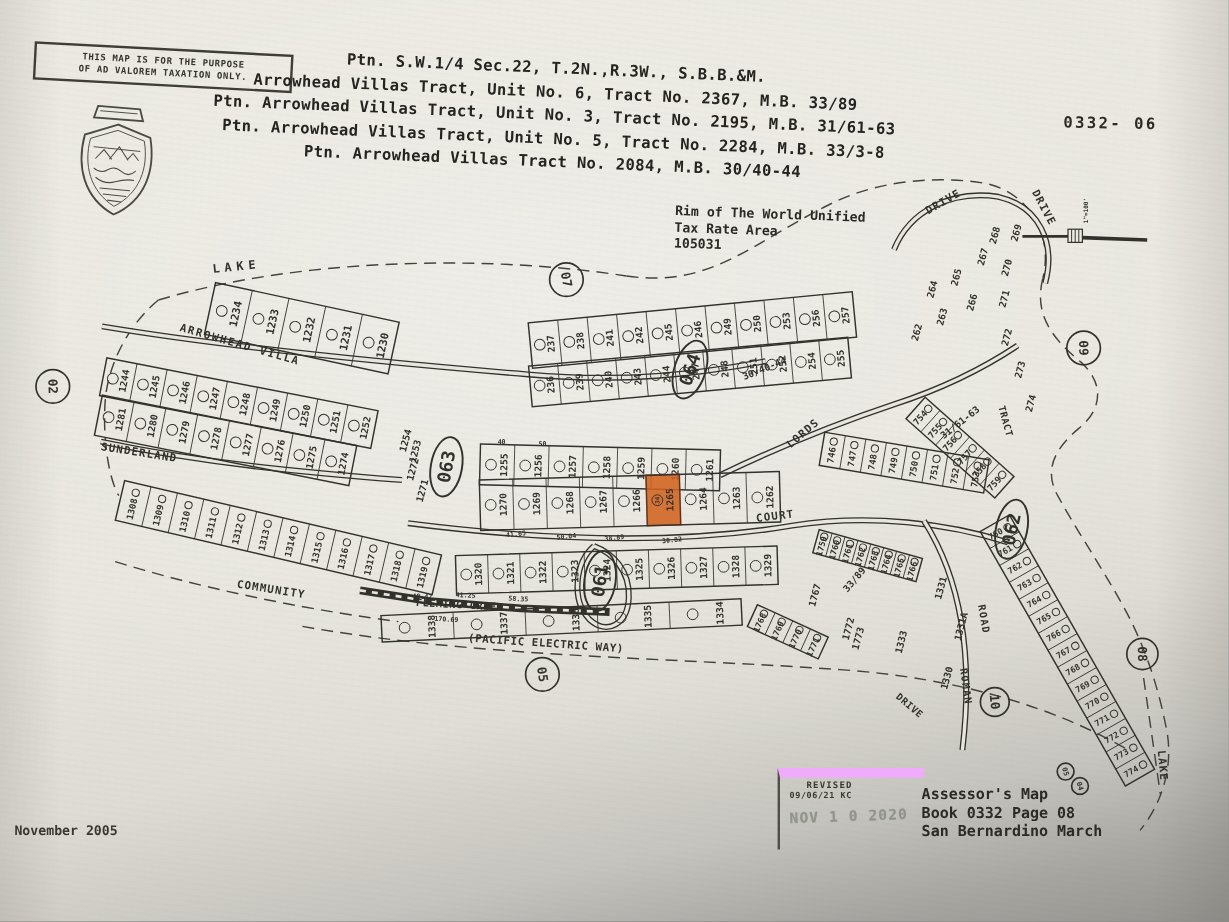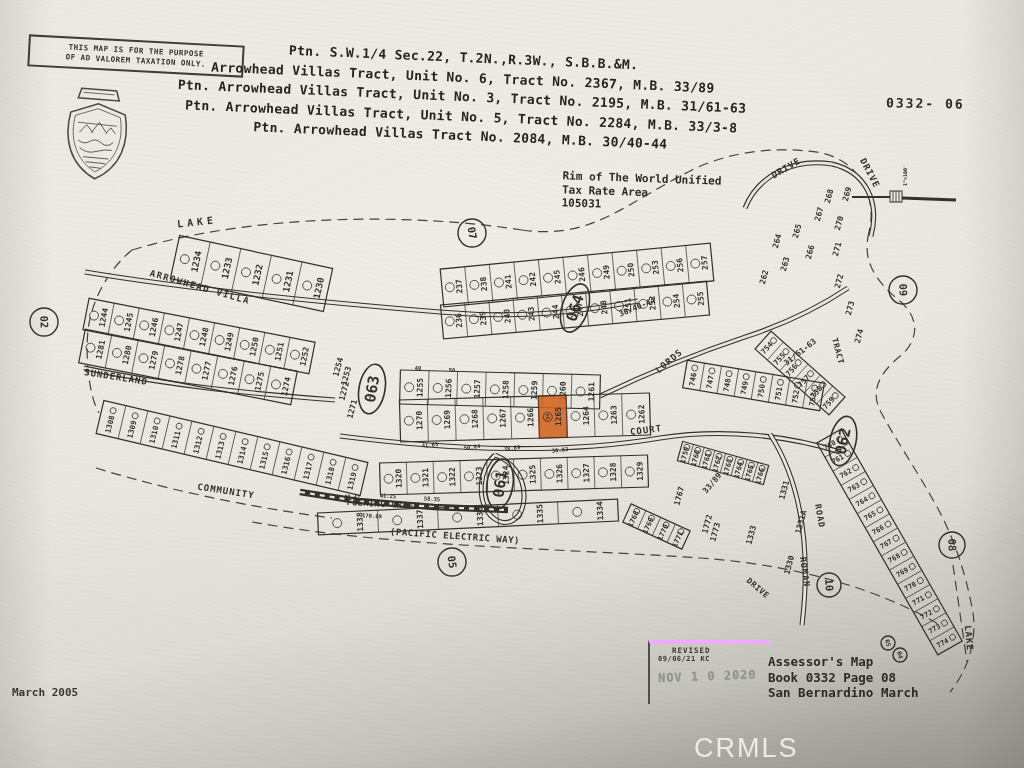--- a/index.html
+++ b/index.html
@@ -20,21 +20,21 @@
   .titles{position:absolute;left:112px;top:48px;width:700px;text-align:center;
     color:#262420;font-size:13px;font-weight:bold;line-height:19.5px;
     letter-spacing:.3px;transform:rotate(2.4deg);}
   .taxarea{position:absolute;left:562px;top:172px;color:#2c2a25;font-size:11px;
     font-weight:bold;line-height:13.5px;transform:rotate(2deg);}
   .sheetcode{position:absolute;left:886px;top:96px;color:#2c2a25;font-size:13px;
     font-weight:bold;letter-spacing:2px;transform:rotate(1deg);}
   svg#map{position:absolute;inset:0;}
   svg text{font-family:"DejaVu Sans Mono",monospace;font-weight:700;fill:#33312c;}
   .revised{position:absolute;left:648px;top:640px;width:112px;height:58px;
-    border-top:4px solid #f0abfc;border-left:2px solid #514e48;padding:2px 0 0 8px;}
+    border-top:8px solid #f0abfc;border-left:2px solid #514e48;padding:2px 0 0 8px;}
   .rev-l1{font-size:7.5px;font-weight:bold;color:#3a382f;letter-spacing:1px;margin-left:14px;}
   .rev-l2{font-size:7px;font-weight:bold;color:#3a382f;letter-spacing:.5px;}
   .stamp{margin-top:6px;font-size:12px;font-weight:bold;color:#84897e;opacity:.8;
     letter-spacing:1px;transform:rotate(-2deg);text-shadow:0 0 1px rgba(130,140,125,.6);}
   .assessor{position:absolute;left:768px;top:654px;color:#2c2a25;font-size:12.5px;
     font-weight:bold;line-height:15.5px;}
   .mapdate{position:absolute;left:12px;top:686px;color:#3a3833;font-size:11px;font-weight:bold;}
   .watermark{position:absolute;left:694px;top:733px;color:rgba(252,252,247,.8);
     font-family:"Liberation Sans",sans-serif;font-size:27px;letter-spacing:2px;}
 </style>
@@ -609,15 +609,14 @@
     <div class="rev-l2">09/06/21 KC</div>
     <div class="stamp">NOV 1 0 2020</div>
   </div>
 
   <div class="assessor">
     <div>Assessor's Map</div>
     <div>Book 0332 Page 08</div>
     <div>San Bernardino March</div>
   </div>
 
-  <div class="mapdate">March 2005</div>
-  <div class="watermark">CRMLS</div>
+  <div class="mapdate">November 2005</div>
 </div>
 
 </body></html>

